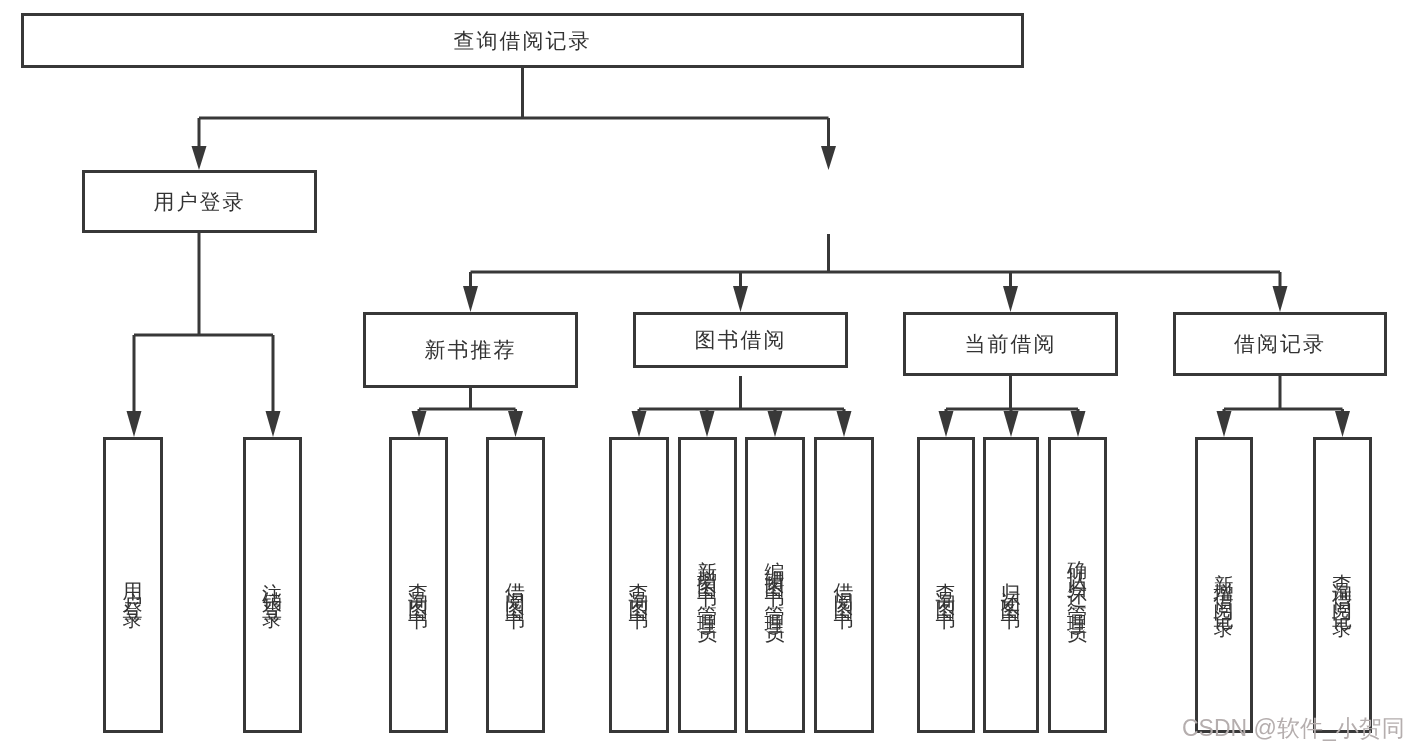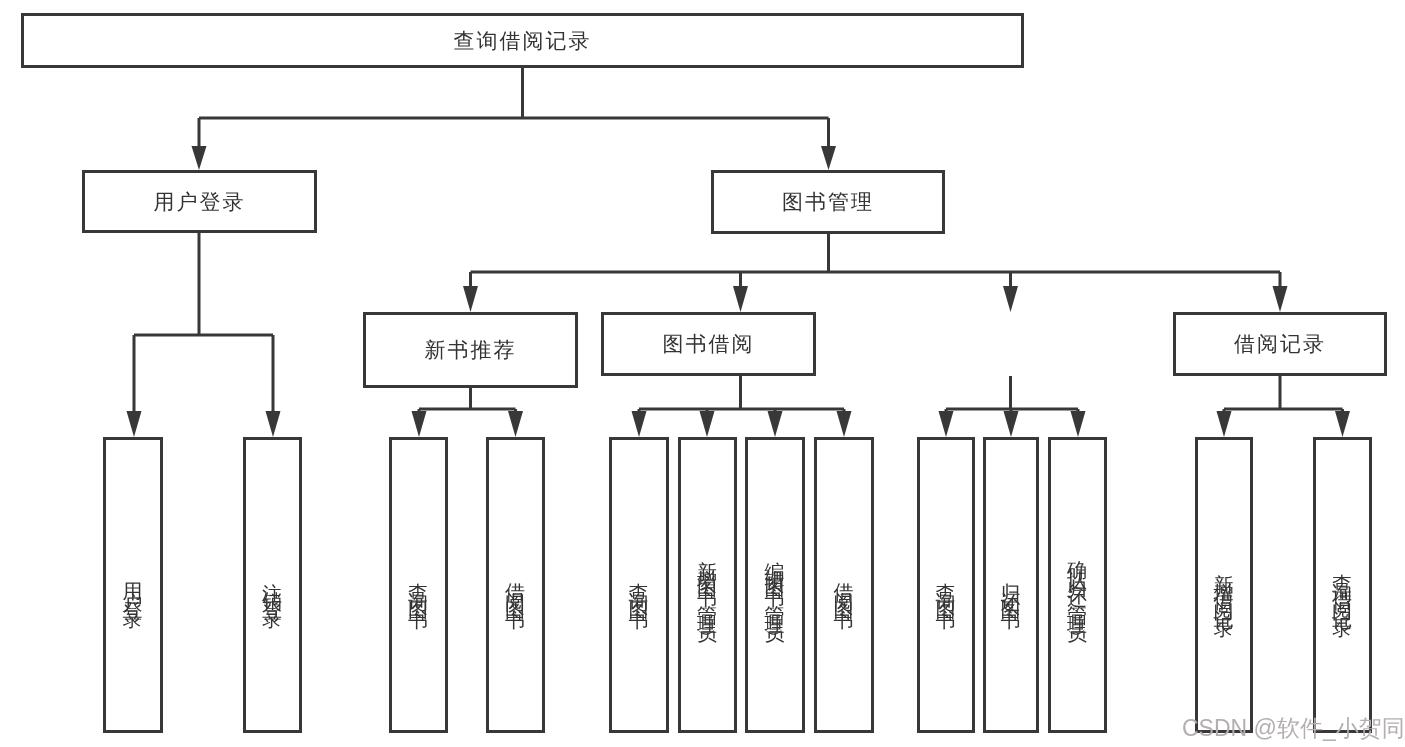--- a/index.html
+++ b/index.html
@@ -107,29 +107,29 @@
     </g>
   </svg>
 
   <div class="box" style="left:21px; top:13px; width:1003px; height:55px;">
     <span class="hlabel">查询借阅记录</span>
   </div>
 
   <div class="box" style="left:82px; top:170px; width:235px; height:63px;">
     <span class="hlabel">用户登录</span>
   </div>
-  <div class="box" style="left:711px; top:170px; width:234px; height:64px;">
-    <span class="hlabel">图书管理</span>
-  </div>
 
   <div class="box" style="left:363px; top:312px; width:215px; height:76px;">
     <span class="hlabel">新书推荐</span>
   </div>
-  <div class="box" style="left:601px; top:312px; width:215px; height:64px;">
+  <div class="box" style="left:633px; top:312px; width:215px; height:56px;">
     <span class="hlabel">图书借阅</span>
+  </div>
+  <div class="box" style="left:903px; top:312px; width:215px; height:64px;">
+    <span class="hlabel">当前借阅</span>
   </div>
   <div class="box" style="left:1173px; top:312px; width:214px; height:64px;text-align:center;">
     <span class="hlabel">借阅记录</span>
   </div>
 
   <div class="box" style="left:103px; top:437px; width:60px; height:296px;">
     <span class="vlabel">用户登录</span>
   </div>
   <div class="box" style="left:243px; top:437px; width:59px; height:296px;">
     <span class="vlabel">注销登录</span>

